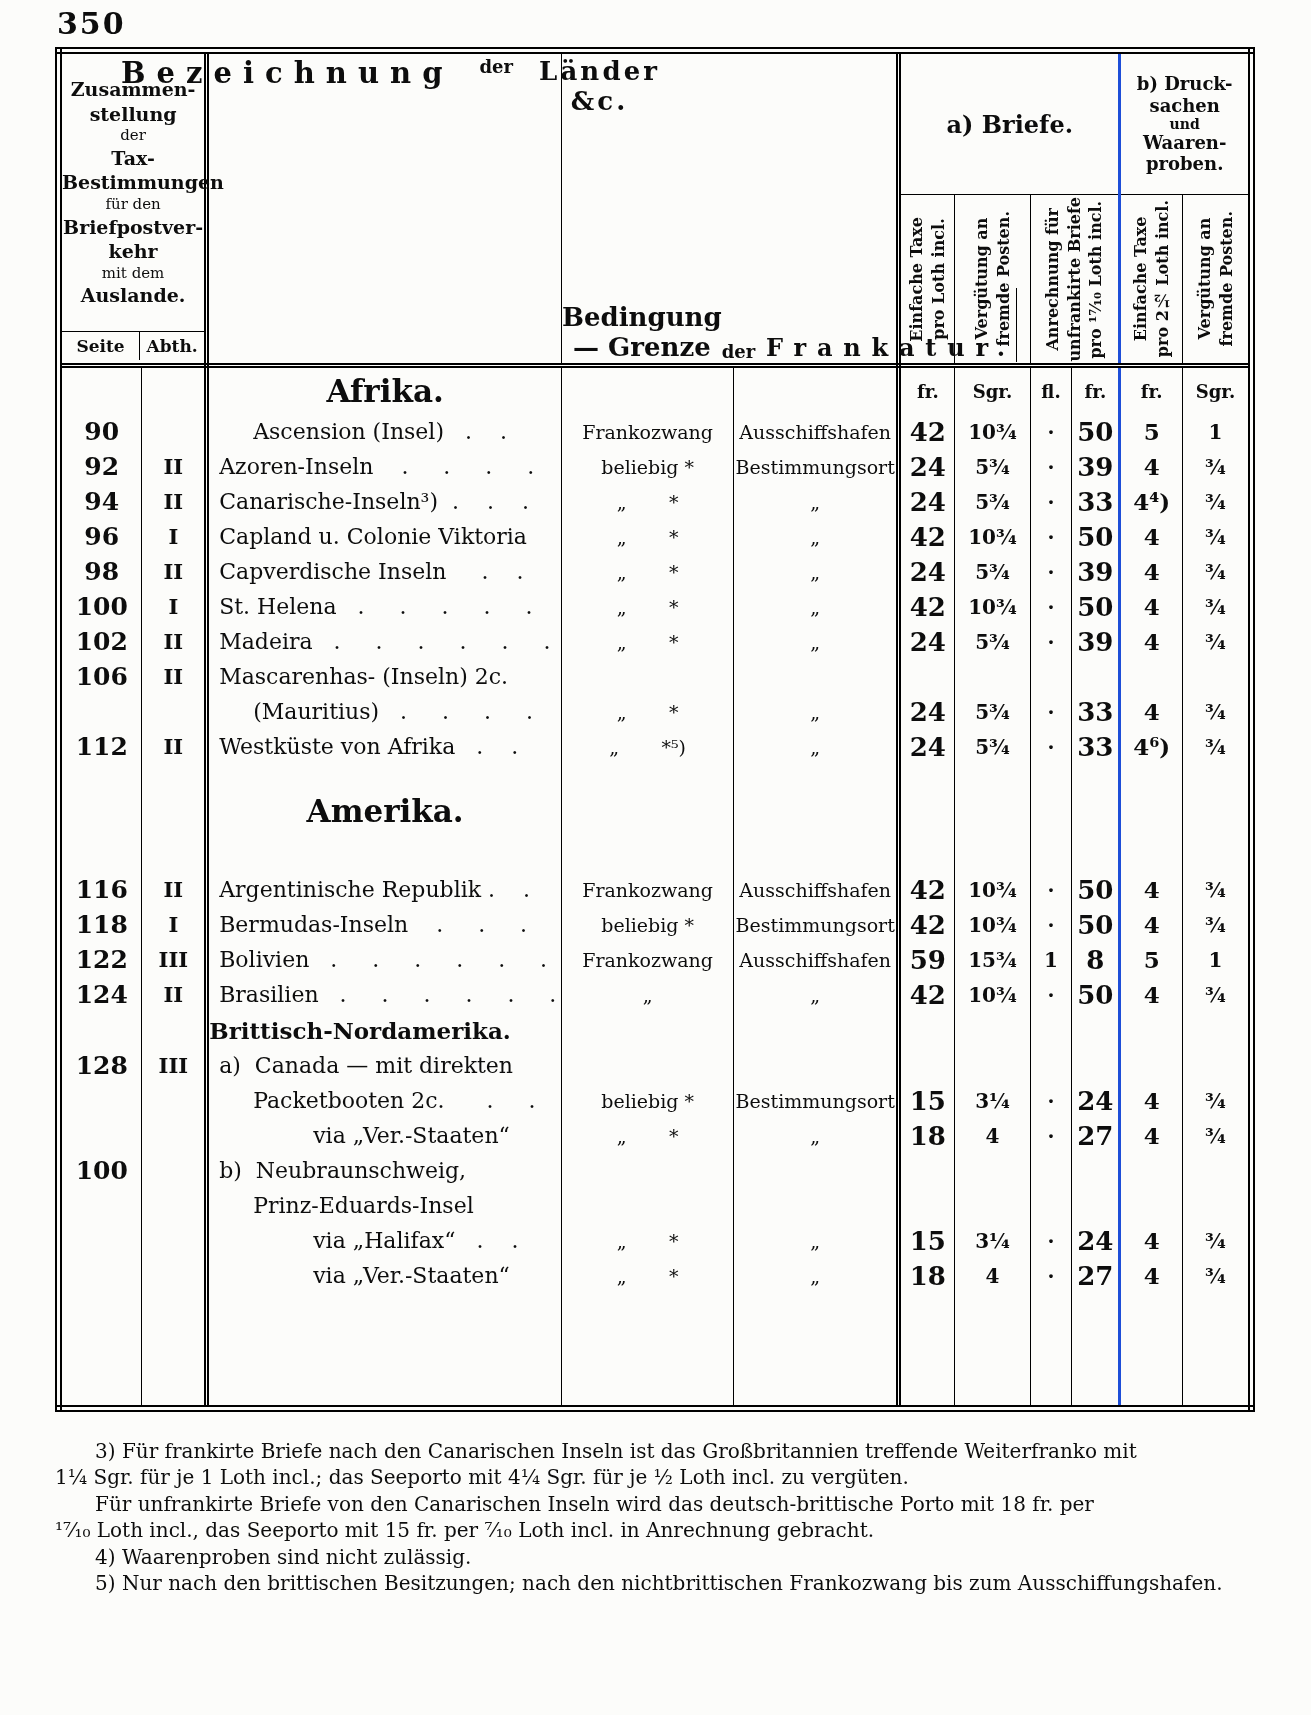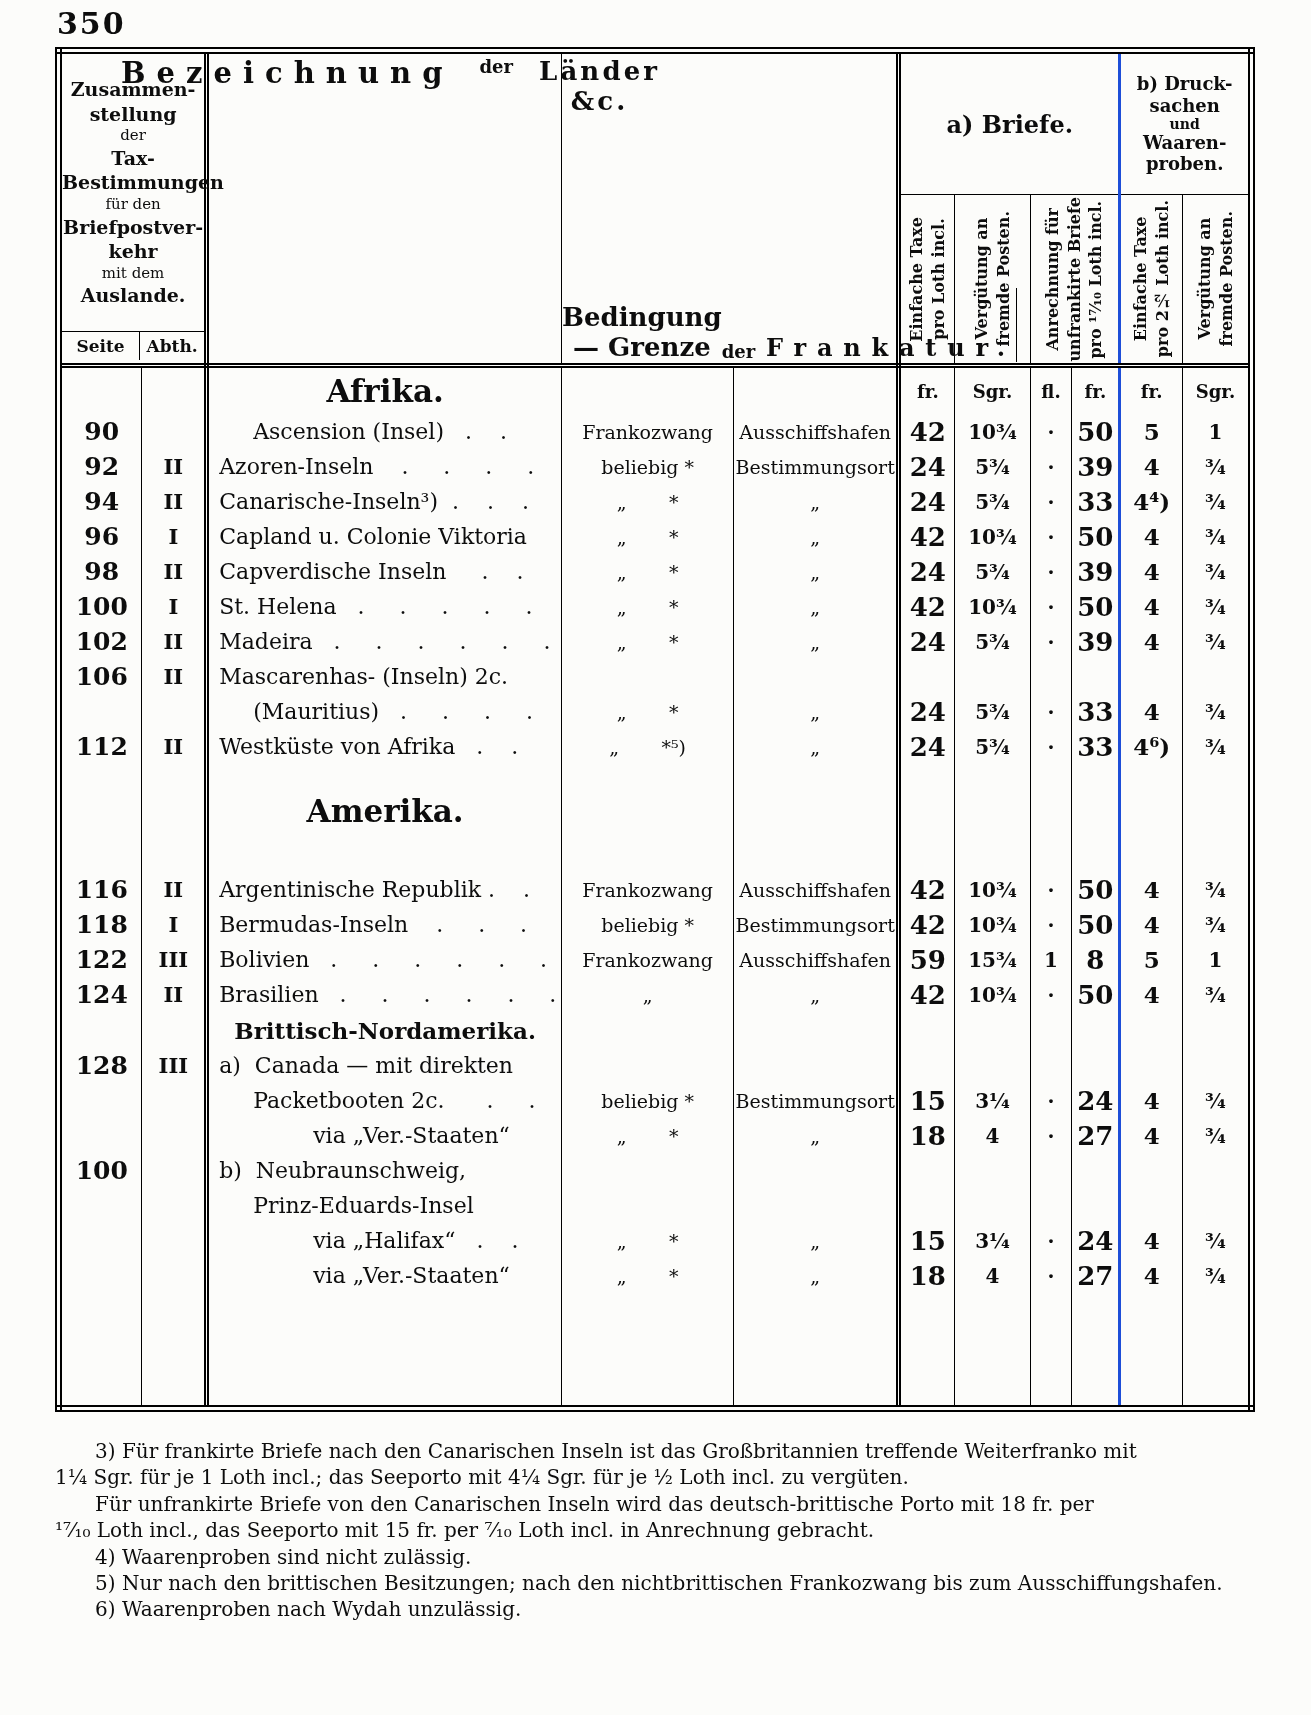--- a/index.html
+++ b/index.html
@@ -57,21 +57,21 @@
   td.cn3{font-size:20px;}
   td.cn4{font-size:26px;}
   td.cn5{font-size:23px;}
   td.cn6{font-size:20px;}
   tbody#rows-body tr.data-row td{height:35px;}
   .ind-0{padding-left:10px;}
   .ind-1{padding-left:44px;}
   .ind-2{padding-left:104px;}
   td.section-cell{font-size:31px;font-weight:700;text-align:center;height:94px;
                   vertical-align:middle;padding-bottom:14px;}
-  td.subhead-cell{font-size:23px;font-weight:700;text-align:center;height:36px;}
+  td.subhead-cell{font-size:23px;font-weight:700;text-align:left;height:36px;}
   tbody.filler td{height:112px;}
   
   .footnotes{width:1205px;margin-top:26px;font-size:20px;line-height:1.32;}
   .fn{white-space:pre-wrap;}
   .fn.indent{text-indent:40px;}
 </style>
 </head>
 <body>
 
 <div class="page">
@@ -509,15 +509,14 @@
     </tbody>
   </table>
 
   <div class="footnotes">
     <div class="fn indent">3) Für frankirte Briefe nach den Canarischen Inseln ist das Großbritannien treffende Weiterfranko mit</div>
     <div class="fn">1¼ Sgr. für je 1 Loth incl.; das Seeporto mit 4¼ Sgr. für je ½ Loth incl. zu vergüten.</div>
     <div class="fn indent">Für unfrankirte Briefe von den Canarischen Inseln wird das deutsch-brittische Porto mit 18 fr. per</div>
     <div class="fn">¹⁷⁄₁₀ Loth incl., das Seeporto mit 15 fr. per ⁷⁄₁₀ Loth incl. in Anrechnung gebracht.</div>
     <div class="fn indent">4) Waarenproben sind nicht zulässig.</div>
     <div class="fn indent">5) Nur nach den brittischen Besitzungen; nach den nichtbrittischen Frankozwang bis zum Ausschiffungshafen.</div>
-    <div class="fn indent">6) Waarenproben nach Wydah unzulässig.</div>
   </div>
 </div>
 
 </body></html>

